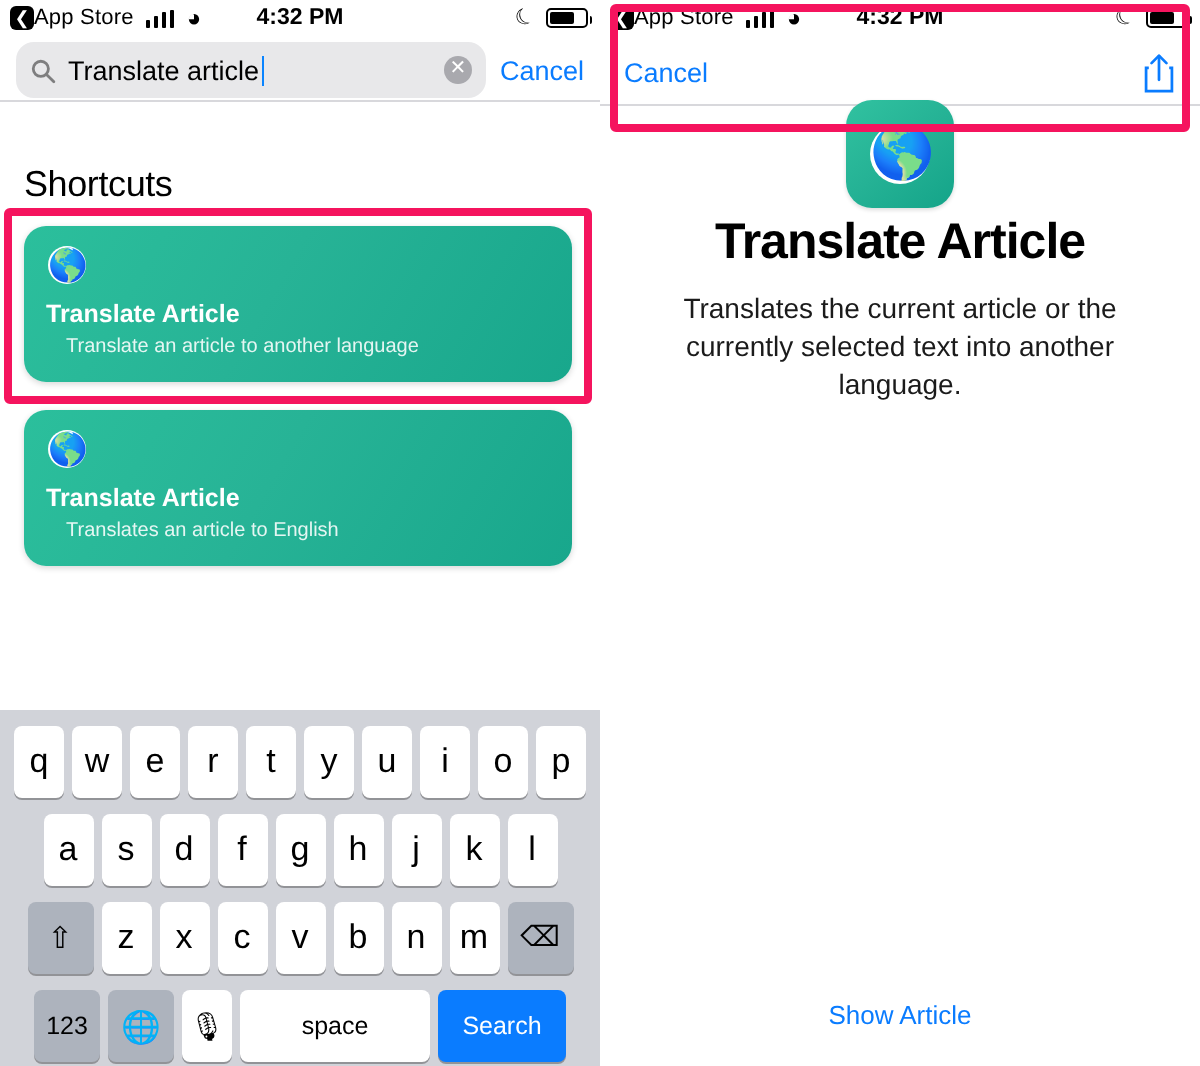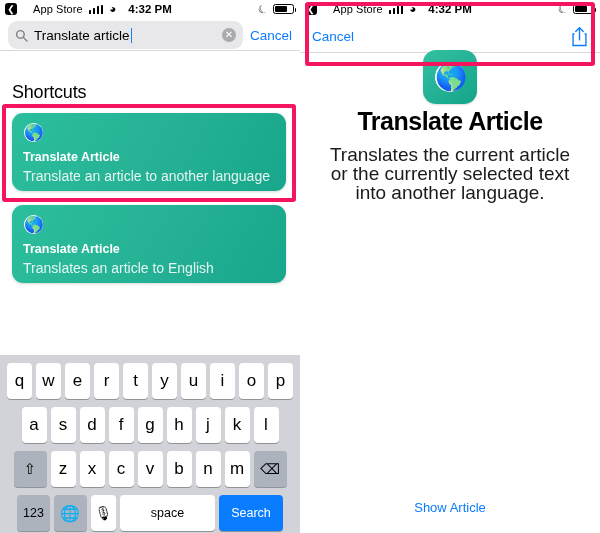--- a/index.html
+++ b/index.html
@@ -18,21 +18,21 @@
   
   .statusbar {
     position: absolute; top: 0; left: 0; width: 300px; height: 18px;
     display: flex; align-items: center; font-size: 11px; color: #000;
   }
   .sb-back {
     display: inline-flex; align-items: center; justify-content: center;
     width: 12px; height: 12px; border-radius: 3px; background: #000;
     color: #fff; font-size: 9px; line-height: 1; margin-left: 5px;
   }
-  .sb-app { margin-left: 16px; font-size: 11px; letter-spacing: .1px; }
+  .sb-app { margin-left: 0; font-size: 11px; letter-spacing: .1px; }
   .sb-signal { display: inline-flex; align-items: flex-end; gap: 1.5px; margin-left: 6px; height: 9px; }
   .sb-signal i { display: block; width: 2.5px; background: #000; border-radius: .5px; }
   .sb-signal i:nth-child(1) { height: 4px; }
   .sb-signal i:nth-child(2) { height: 6px; }
   .sb-signal i:nth-child(3) { height: 8px; }
   .sb-signal i:nth-child(4) { height: 9px; }
   .sb-wifi { margin-left: 6px; font-size: 12px; line-height: 1; }
   .sb-time { position: absolute; left: 0; right: 0; text-align: center; font-size: 11.5px; font-weight: 600; }
   .sb-right { position: absolute; right: 6px; display: flex; align-items: center; gap: 5px; }
   .sb-moon { font-size: 11px; line-height: 1; transform: rotate(-25deg); }
@@ -77,21 +77,21 @@
   }
   .card-1 { top: 113px; }
   .card-2 { top: 205px; }
   .card-globe {
     position: absolute; left: 12px; top: 10px; width: 19px; height: 19px;
     border-radius: 50%; background: #fff; color: #1fae92;
     font-size: 16px; line-height: 19px; text-align: center;
     font-family: "DejaVu Sans", sans-serif;
   }
   .card-title { position: absolute; left: 11px; top: 37px; font-size: 12.5px; font-weight: bold; }
-  .card-sub { position: absolute; left: 11px; top: 55px; font-size: 14px; color: rgba(255,255,255,.88); }
+  .card-sub { position: absolute; left: 21px; top: 55px; font-size: 10px; color: rgba(255,255,255,.88); }
 
   
   .hl { position: absolute; border: 4px solid #f5145e; border-radius: 3px; pointer-events: none; }
   .hl-card { left: 2px; top: 104px; width: 294px; height: 98px; }
   .hl-getshortcut { left: 5px; top: 2px; width: 290px; height: 64px; }
 
   
   .keyboard {
     position: absolute; left: 0; bottom: 0; width: 300px; height: 178px;
     background: #d1d3d9;
@@ -133,21 +133,21 @@
   .r-appicon .globe {
     width: 30px; height: 30px; border-radius: 50%; background: #fff; color: #1fae92;
     font-size: 26px; line-height: 30px; text-align: center; font-family: "DejaVu Sans", sans-serif;
   }
   .r-title {
     position: absolute; top: 107px; left: 0; width: 300px; text-align: center;
     font-size: 25px; font-weight: bold; color: #000; letter-spacing: -.5px;
   }
   .r-desc {
     position: absolute; top: 145px; left: 24px; width: 252px; text-align: center;
-    font-size: 19px; line-height: 19px; color: #1b1b1b;
+    font-size: 14px; line-height: 19px; color: #1b1b1b;
   }
   .get-shortcut {
     position: absolute; left: 16px; top: 443px; width: 268px; height: 44px;
     background: #0a7cff; border-radius: 10px; color: #fff;
     font-size: 14px; font-weight: bold;
     display: flex; align-items: center; justify-content: center;
   }
   .show-actions {
     position: absolute; left: 0; top: 500px; width: 300px; text-align: center;
     font-size: 13px; color: #0a7cff;

